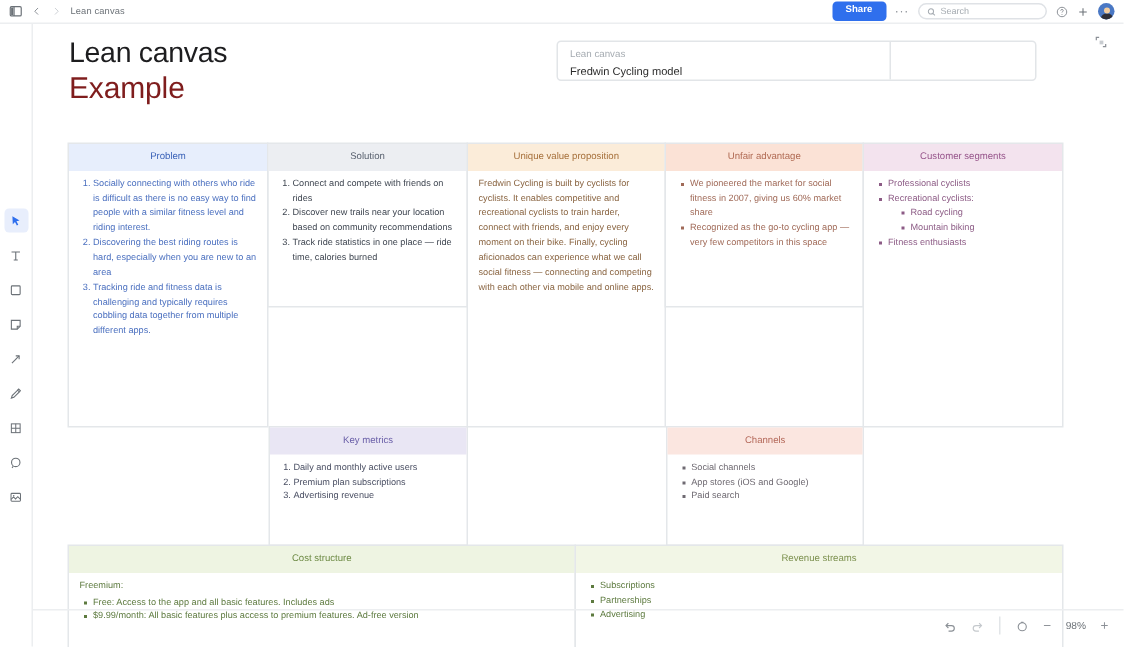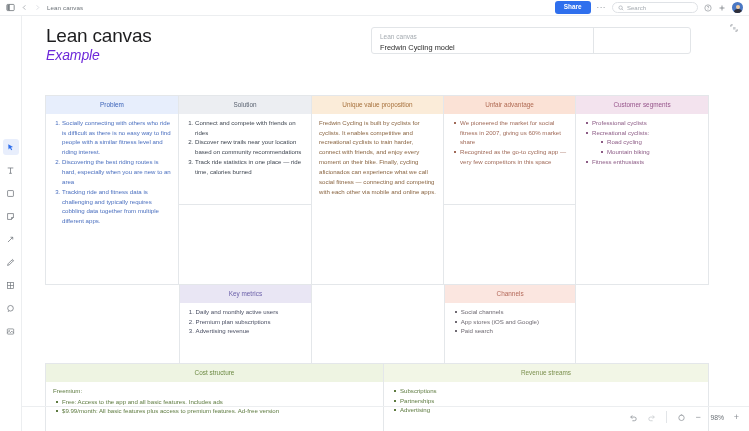--- a/index.html
+++ b/index.html
@@ -60,21 +60,21 @@
     display: flex; align-items: center; justify-content: center;
     color: #6b7177;
   }
   .tool.active { background: #e8eefc; color: #2f6fed; }
 
   
   .page { position: absolute; left: 22px; top: 16px; right: 0; bottom: 0; background: #fff; }
 
   .doc-head { display: flex; align-items: flex-start; padding: 9px 40px 0 24px; }
   .doc-title { font-size: 19px; font-weight: normal; color: #1d1d1f; line-height: 1.18; letter-spacing: -.2px; }
-  .doc-sub { font-size: 14px; color: #6d28d9; line-height: 1.25; letter-spacing: -.1px; font-style: italic; }
+  .doc-sub { font-size: 20px; color: #7f1d1d; line-height: 1.25; letter-spacing: -.1px; }
 
   .meta-card {
     margin-left: auto; margin-right: 18px; margin-top: 2px;
     width: 320px; height: 27px;
     border: 1px solid #e2e5e8; border-radius: 3px; display: flex;
   }
   .meta-cell { padding: 5px 8px; }
   .meta-cell.c1 { flex: 0 0 222px; border-right: 1px solid #e2e5e8; }
   .meta-cell.c2 { flex: 1; }
   .meta-lbl { font-size: 6.5px; color: #a5abb1; margin-bottom: 3px; }

